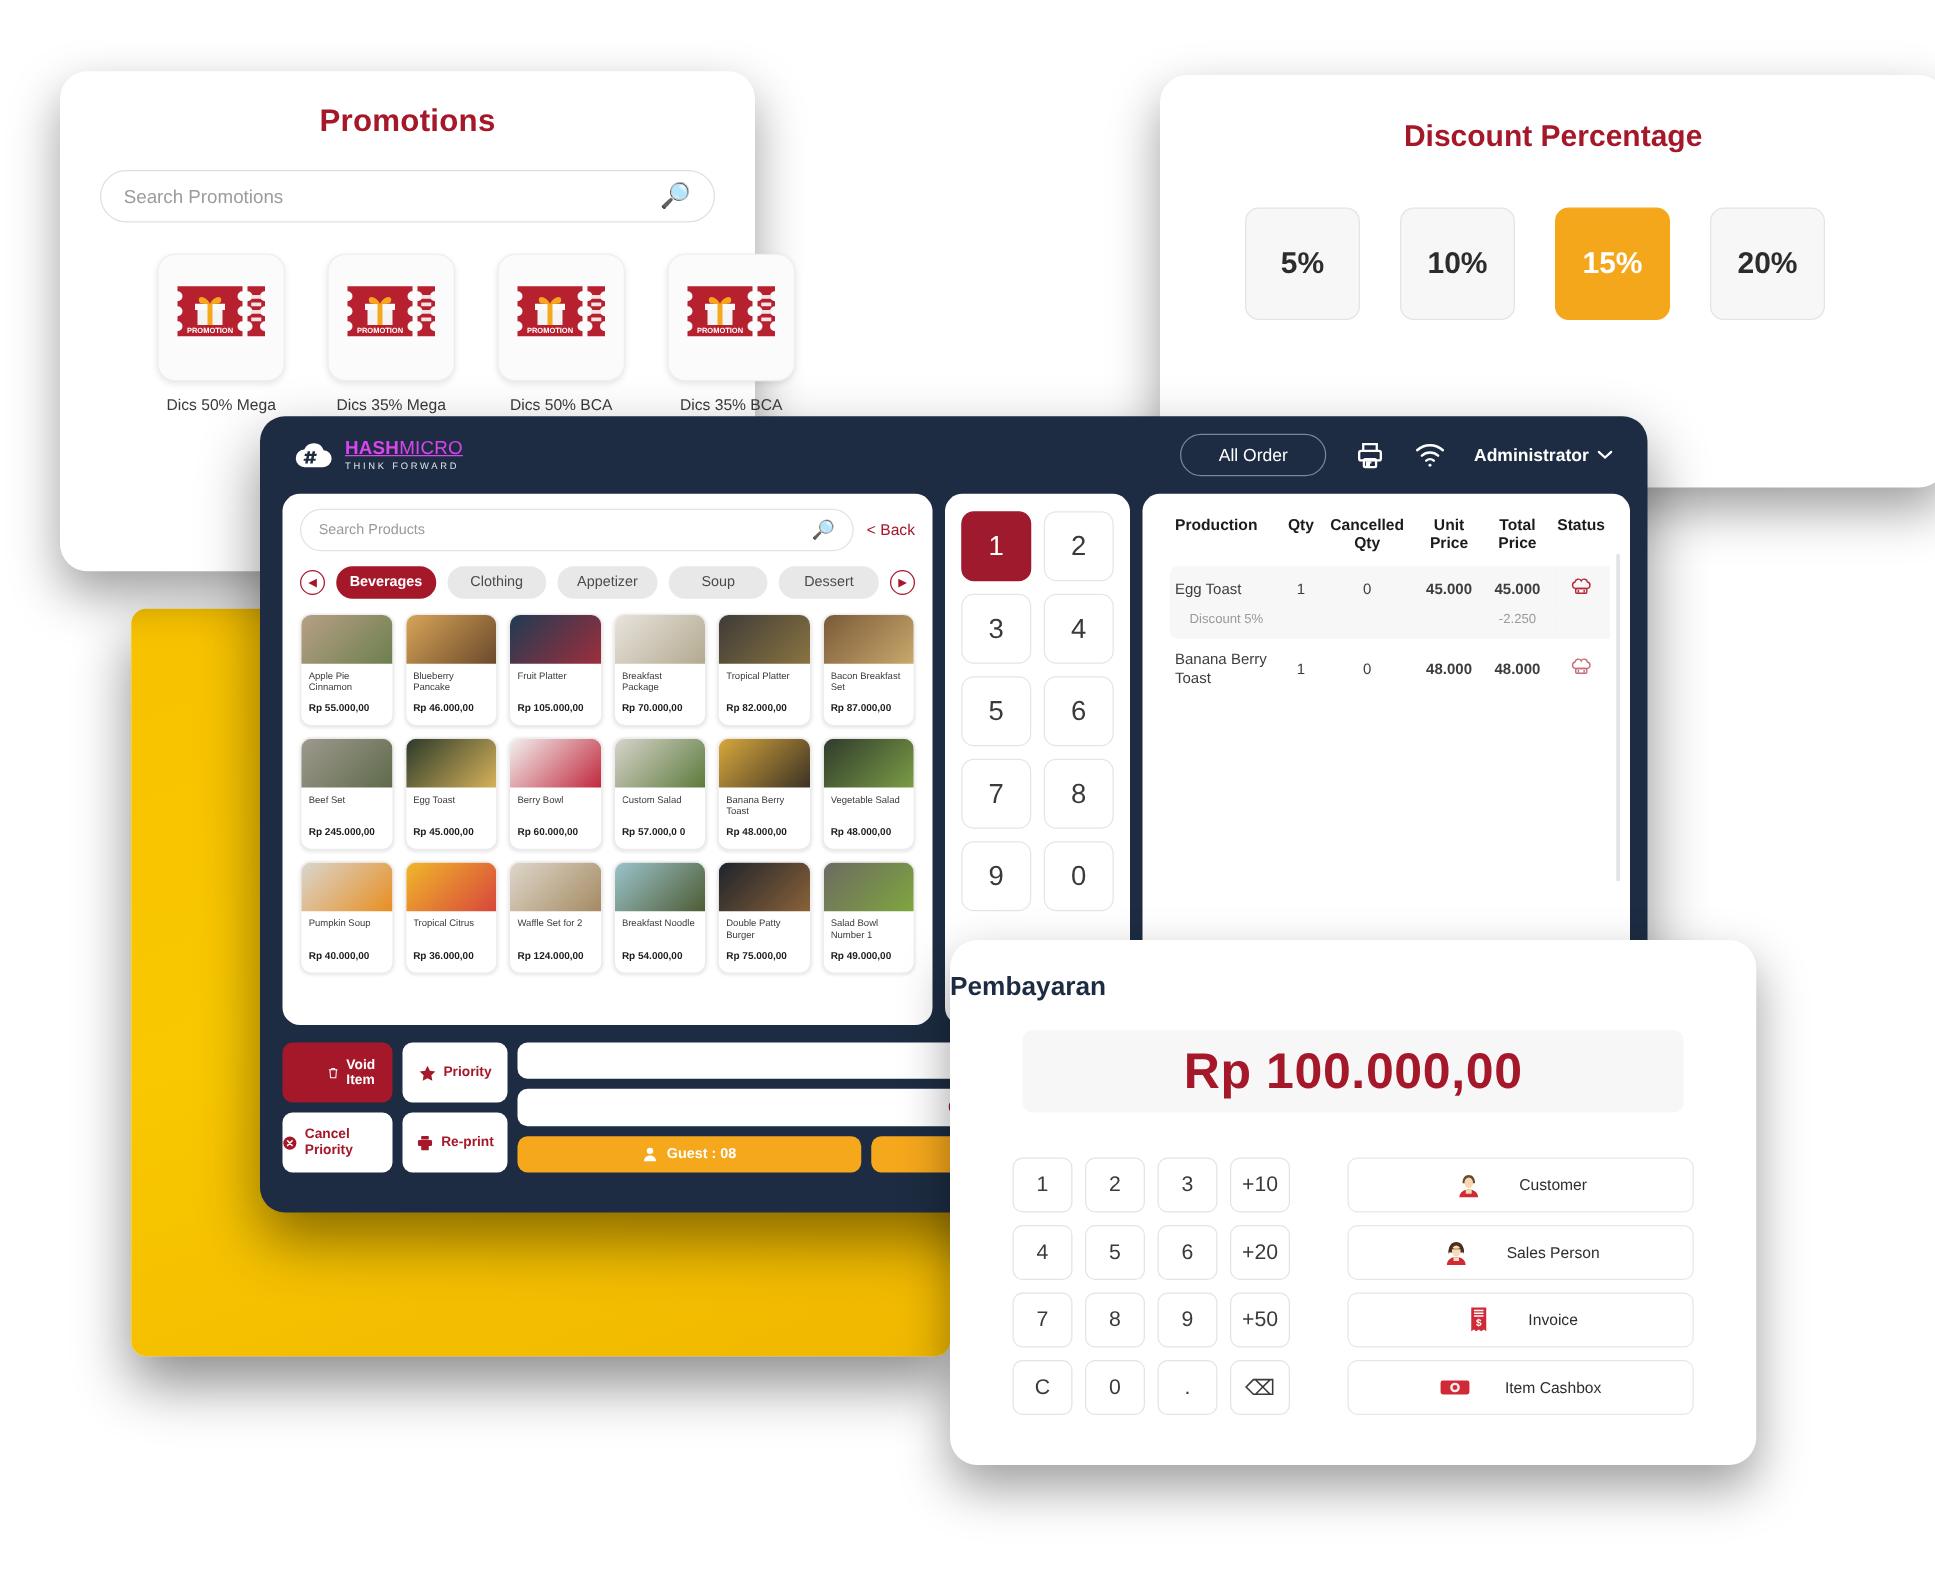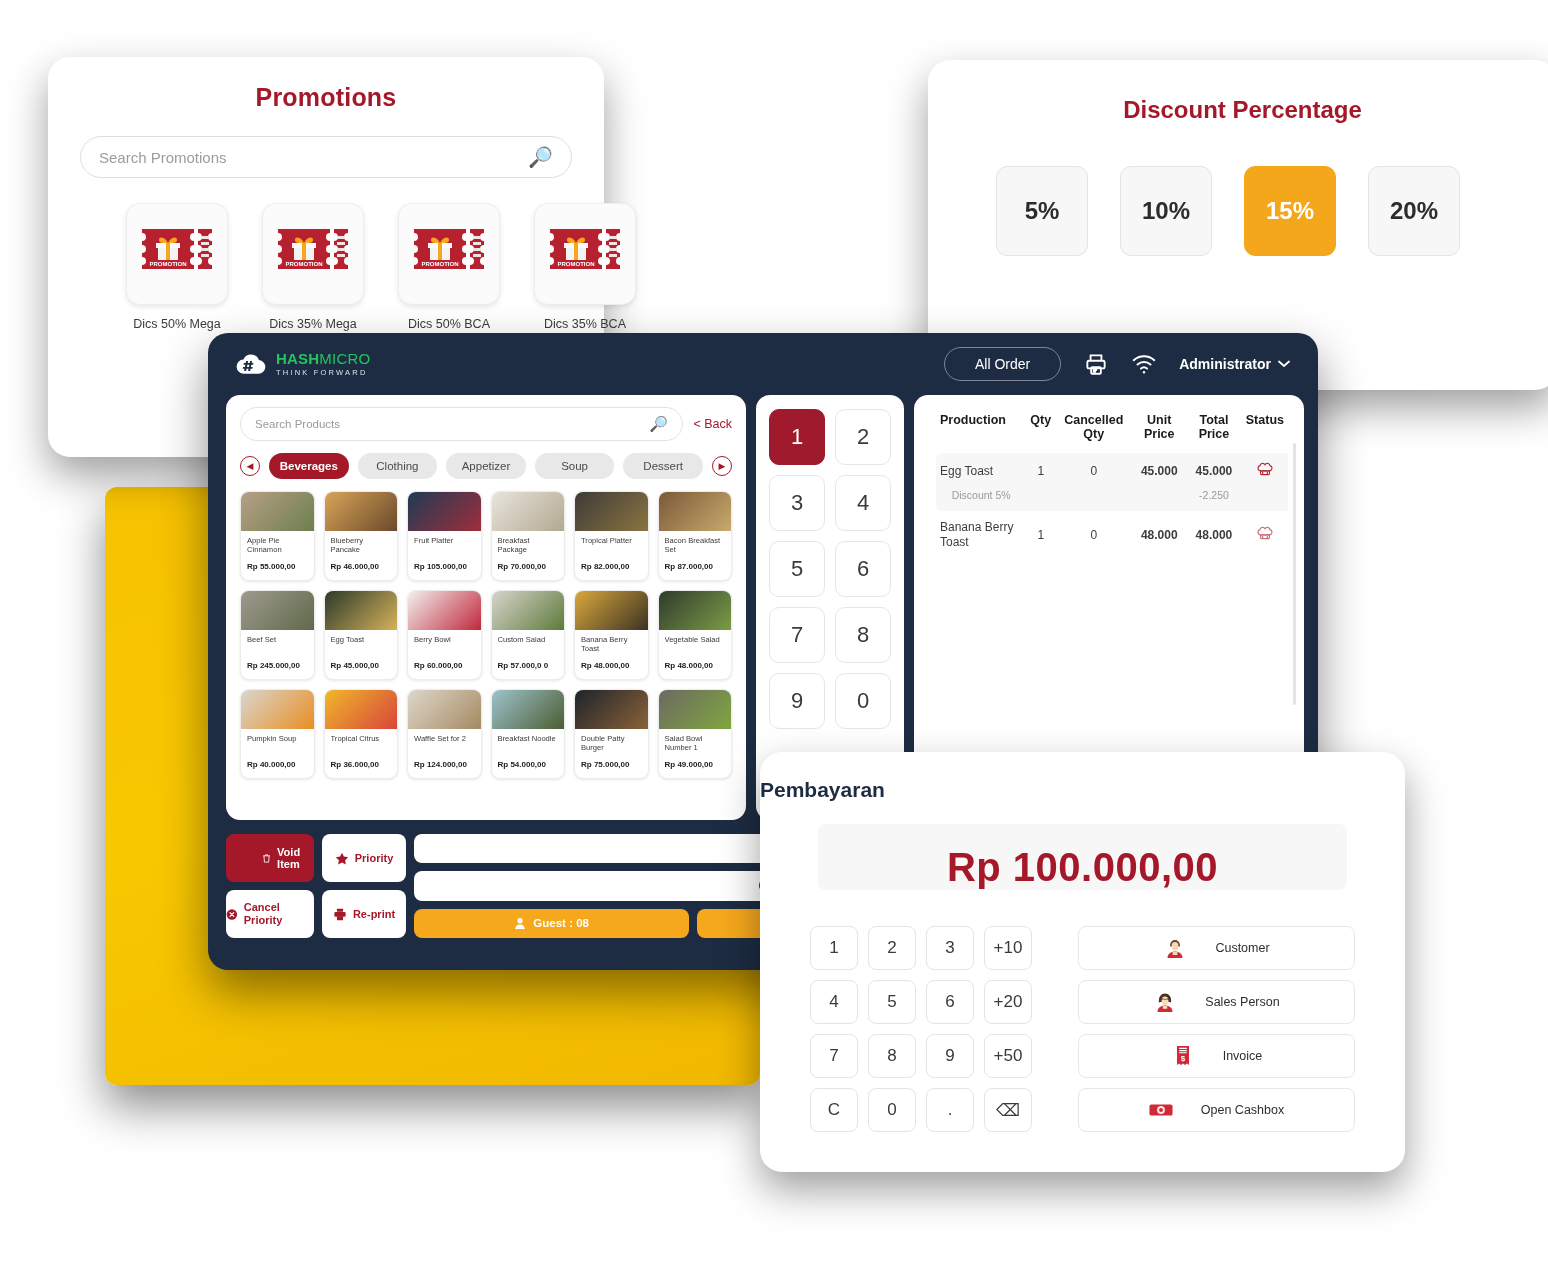--- a/index.html
+++ b/index.html
@@ -89,21 +89,21 @@
     background: #1d2c42; border-radius: 20px;
     box-shadow: 0 22px 48px rgba(0,0,0,0.45);
     overflow: hidden;
   }
   .pos-topbar { height: 62px; display:flex; align-items:center; padding: 0 28px; }
   .brand { display:flex; align-items:center; gap:10px; }
   .brand-mark {
     width: 30px; height: 24px; position: relative;
   }
   .brand-text { line-height: 1; }
-  .brand-name { font-size: 15px; font-weight: bold; color:#22c55e; letter-spacing:.2px; }
+  .brand-name { font-size: 15px; font-weight: bold; color:#d946ef; letter-spacing:.2px;text-decoration:underline; }
   .brand-name .thin { font-weight: normal; }
   .brand-sub { font-size: 7.5px; color:#dfe3ea; letter-spacing: 2.2px; margin-top: 3px; }
   .topbar-right { margin-left:auto; display:flex; align-items:center; gap: 22px; }
   .all-order-btn {
     border:1px solid #7d8698; border-radius: 18px; color:#fff;
     font-size: 14px; padding: 8px 30px;
   }
   .icon-white { color:#fff; display:flex; align-items:center; }
   .admin-label { color:#fff; font-size:14px; font-weight:bold; display:flex; align-items:center; gap:7px;}
 
@@ -217,21 +217,21 @@
     font-size: 11.5px; font-weight:bold;
   }
   .act-col-right { width: 40px; display:flex; flex-direction:column; gap: 8px; }
   .act-ghost { flex:1; background:#d9d9d9; border-radius: 8px; }
 
   
   #payment-card { left: 760px; top: 752px; width: 645px; height: 420px; border-radius: 22px; }
   .pay-title { text-align:left; font-size: 21px; font-weight:bold; color:#1d2c42; padding-top: 26px; }
   .pay-amount-box {
     margin: 22px 58px 0 58px; height: 66px; background:#f7f7f7; border-radius: 8px;
-    display:flex; align-items:flex-end; justify-content:center;
+    display:flex; align-items:center; justify-content:center;
   }
   .pay-amount { font-size: 40px; font-weight:bold; color:#a5182a; letter-spacing:.5px; }
   .pay-body { display:flex; padding: 36px 50px 0 50px; gap: 46px; }
   .pay-numpad { display:grid; grid-template-columns: repeat(4, 48px); gap: 10px; }
   .pay-key {
     height: 44px; border:1px solid #e4e4e4; border-radius: 8px;
     display:flex; align-items:center; justify-content:center;
     font-size: 17px; color:#3a3a3a; background:#fff;
   }
   .pay-side { flex:1; display:flex; flex-direction:column; gap: 10px; }
@@ -755,19 +755,19 @@
           <span>Invoice</span>
         </div>
         <div class="pay-side-btn">
           <span class="side-ico">
             <svg width="26" height="16" viewBox="0 0 26 16">
                 <rect x="0.5" y="2" width="25" height="12" rx="2" fill="#cf2a36"></rect>
                 <circle cx="13" cy="8" r="4.2" fill="#fbe9ea"></circle>
                 <circle cx="13" cy="8" r="2.1" fill="#cf2a36"></circle>
               </svg>
           </span>
-          <span>Open Cashbox</span>
+          <span>Item Cashbox</span>
         </div>
       </div>
     </div>
   </div>
 
 </div>
 
 </body></html>

